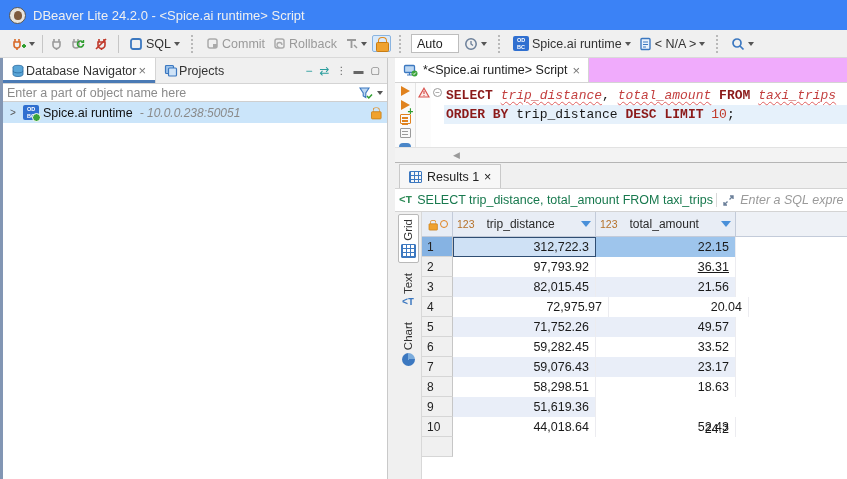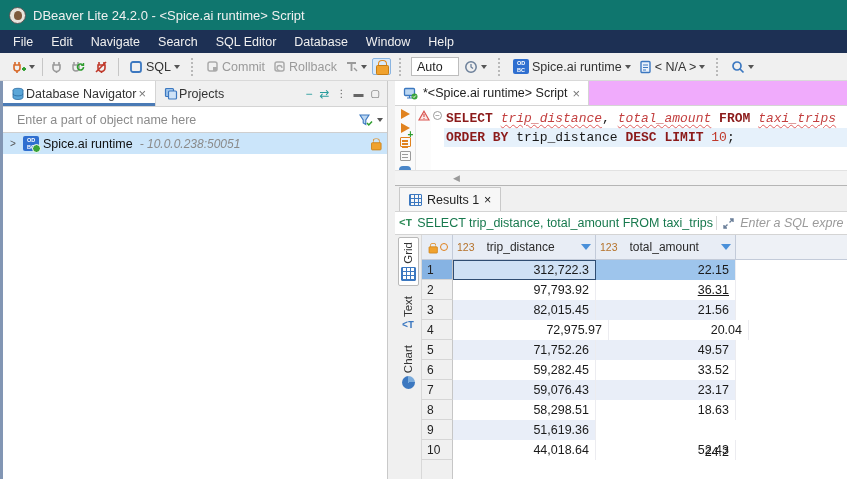--- a/index.html
+++ b/index.html
@@ -1,21 +1,21 @@
 <!DOCTYPE html>
 <html><head>
 <meta charset="utf-8">
 <style>
   * { margin:0; padding:0; box-sizing:border-box; }
   html,body { width:847px; height:479px; overflow:hidden; }
   body { font-family:"Liberation Sans","DejaVu Sans",sans-serif; font-size:13px; color:#222; background:#fff; }
   .window { width:847px; height:479px; display:flex; flex-direction:column; background:#f0f0f0; }
 
   
-  .titlebar { height:30px; background:#0f766e; display:flex; align-items:center; padding-left:9px; flex:none; }
+  .titlebar { height:30px; background:#3b82f6; display:flex; align-items:center; padding-left:9px; flex:none; }
   .app-icon { width:17px; height:17px; border-radius:50%; background:#e8e4dc; border:1px solid #555; position:relative; margin-right:7px; flex:none; }
   .app-icon::after { content:""; position:absolute; left:4px; top:3px; width:8px; height:9px; border-radius:50% 50% 45% 45%; background:#7d5a3c; }
   .title-text { color:#f0f0f0; font-size:13px; white-space:nowrap; }
 
   
   .menubar { height:23px; background:#1d3054; display:flex; align-items:center; padding-left:4px; flex:none; }
   .menu-item { color:#f0f0f0; font-size:12.5px; padding:2px 9px; cursor:default; }
 
   
   .toolbar { height:28px; background:#f0f0f0; border-bottom:1px solid #d9d9d9; display:flex; align-items:center; padding:0 4px; flex:none; gap:1px; }
@@ -42,21 +42,21 @@
   
   .left-panel { width:385px; flex:none; display:flex; flex-direction:column; background:#fff; border-right:1px solid #c9c9c9; }
   .panel-tabs { height:26px; background:#f0f0f0; display:flex; align-items:stretch; flex:none; border-bottom:1px solid #d4d4d4; }
   .ptab { display:flex; align-items:center; gap:1px; padding:0 8px; font-size:12.5px; color:#333; }
   .ptab.active { background:#fff; border-right:1px solid #d4d4d4; box-shadow:inset 0 -3px 0 #4a7ab5; }
   .ptab .close { color:#777; font-size:13px; padding:0 1px; }
   .ptab-spacer { flex:1; }
   .ptab-tools { display:flex; align-items:center; gap:7px; padding-right:7px; color:#2a9d9d; font-size:12px; }
   .wctl { color:#666; font-size:10px; }
 
-  .filter-row { height:26px; border-bottom:1px solid #cfcfcf; display:flex; align-items:center; padding:0 4px 0 14px; flex:none; background:#fff; }
+  .filter-row { height:18px; border-bottom:1px solid #cfcfcf; display:flex; align-items:center; padding:0 4px 0 4px; flex:none; background:#fff; }
   .filter-ph { color:#8b8b8b; font-size:12.5px; flex:1; }
   .tree-row { height:21px; background:#cbe5fa; display:flex; align-items:center; padding:0 6px 0 4px; gap:4px; flex:none; }
   .tree-chevron { color:#555; font-size:10px; width:12px; text-align:center; }
   .tree-name { font-size:12.5px; color:#111; }
   .tree-detail { font-size:12px; color:#8a8a8a; font-style:italic; margin-left:3px; }
   .tree-fill { flex:1; }
   .left-body { flex:1; background:#fff; }
 
   
   .sash { width:7px; flex:none; background:#f0f0f0; }
@@ -136,30 +136,20 @@
 </head>
 <body>
 
 <div class="window">
 
   <div class="titlebar">
     <span class="app-icon"></span>
     <span class="title-text">DBeaver Lite 24.2.0 - &lt;Spice.ai runtime&gt; Script</span>
   </div>
 
-  <div class="menubar" id="menubar">
-      <span class="menu-item">File</span>
-      <span class="menu-item">Edit</span>
-      <span class="menu-item">Navigate</span>
-      <span class="menu-item">Search</span>
-      <span class="menu-item">SQL Editor</span>
-      <span class="menu-item">Database</span>
-      <span class="menu-item">Window</span>
-      <span class="menu-item">Help</span>
-    </div>
 
   <div class="toolbar">
     <div class="tb-group">
       <span class="tb-btn">
         <svg class="ic" width="15" height="14" viewBox="0 0 15 14">
             <path d="M4 2v3M8 2v3M3 5h6v3a3 3 0 0 1-6 0z" fill="none" stroke="#d86a2a" stroke-width="1.6"></path>
             <path d="M6 11v2" stroke="#d86a2a" stroke-width="1.6"></path>
             <path d="M11 9h4M13 7v4" stroke="#2f9e2f" stroke-width="1.8"></path>
           </svg>
         <span class="caret"></span>

